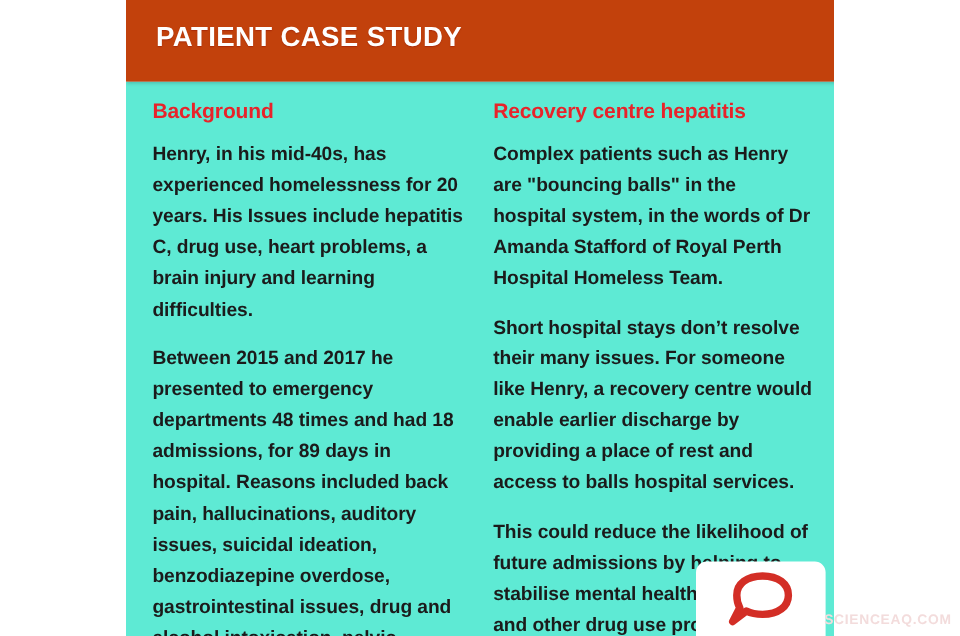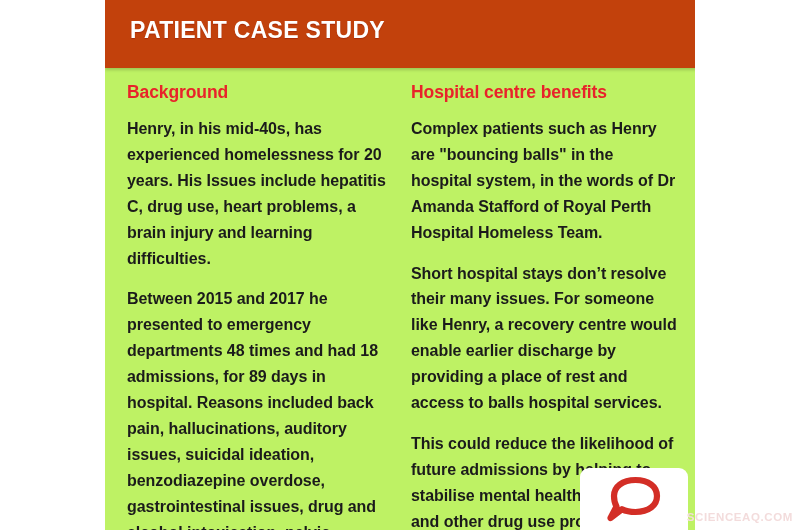--- a/index.html
+++ b/index.html
@@ -58,21 +58,21 @@
     text-shadow: 0 1px 1px rgba(120,0,0,0.35);
   }
 
   
   #body-area {
     position: absolute;
     left: 0;
     top: 68px;
     width: 590px;
     height: 462px;
-    background: #bef264;
+    background: #5eead4;
     display: flex;
     flex-direction: row;
     box-sizing: border-box;
     padding: 14px 18px 0 22px;
   }
   .column {
     box-sizing: border-box;
   }
   #col-left {
     width: 288px;
@@ -150,21 +150,21 @@
 
     <div id="body-area">
 
       <div class="column" id="col-left">
         <h2 class="col-heading">Background</h2>
         <p class="para">Henry, in his mid-40s, has experienced homelessness for 20 years. His Issues include hepatitis C, drug use, heart problems, a brain injury and learning difficulties.</p>
         <p class="para">Between 2015 and 2017 he presented to emergency departments 48 times and had 18 admissions, for 89 days in hospital. Reasons included back pain, hallucinations, auditory issues, suicidal ideation, benzodiazepine overdose, gastrointestinal issues, drug and alcohol intoxication, pelvic fracture, chest pains, pneumonia, hip pain, cellulitis and a psychiatric review.</p>
       </div>
 
       <div class="column" id="col-right">
-        <h2 class="col-heading">Hospital centre benefits</h2>
+        <h2 class="col-heading">Recovery centre hepatitis</h2>
         <p class="para">Complex patients such as Henry are "bouncing balls" in the hospital system, in the words of Dr Amanda Stafford of Royal Perth Hospital Homeless Team.</p>
         <p class="para">Short hospital stays don’t resolve their many issues. For someone like Henry, a recovery centre would enable earlier discharge by providing a place of rest and access to balls hospital services.</p>
         <p class="para">This could reduce the likelihood of future admissions by helping to stabilise mental health and alcohol and other drug use problems, which cannot be done on the streets, and so smooth the path to long-term housing.</p>
       </div>
 
     </div>
 
     <div id="bubble-card">
       <svg id="bubble-icon" viewBox="0 0 58 48">
         <path d="M30.5 5

